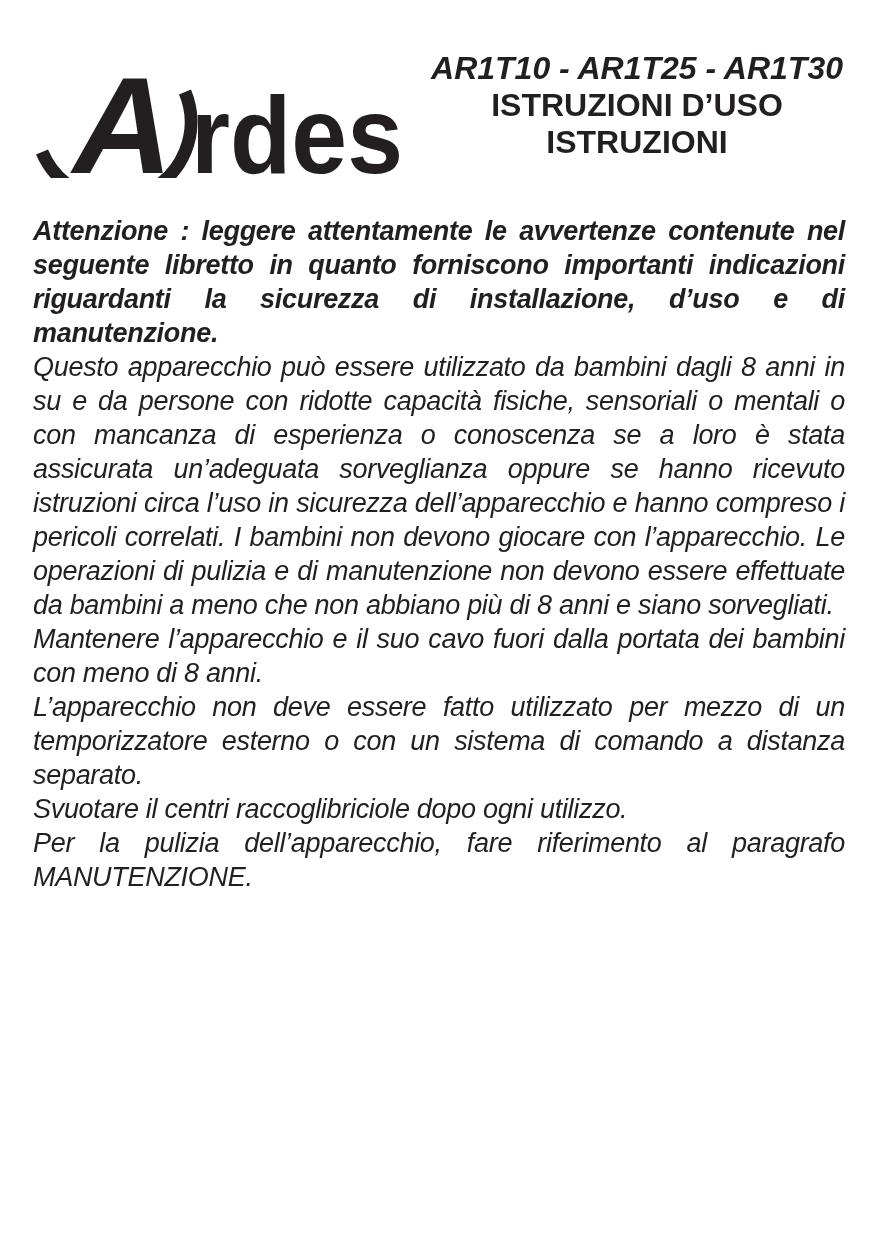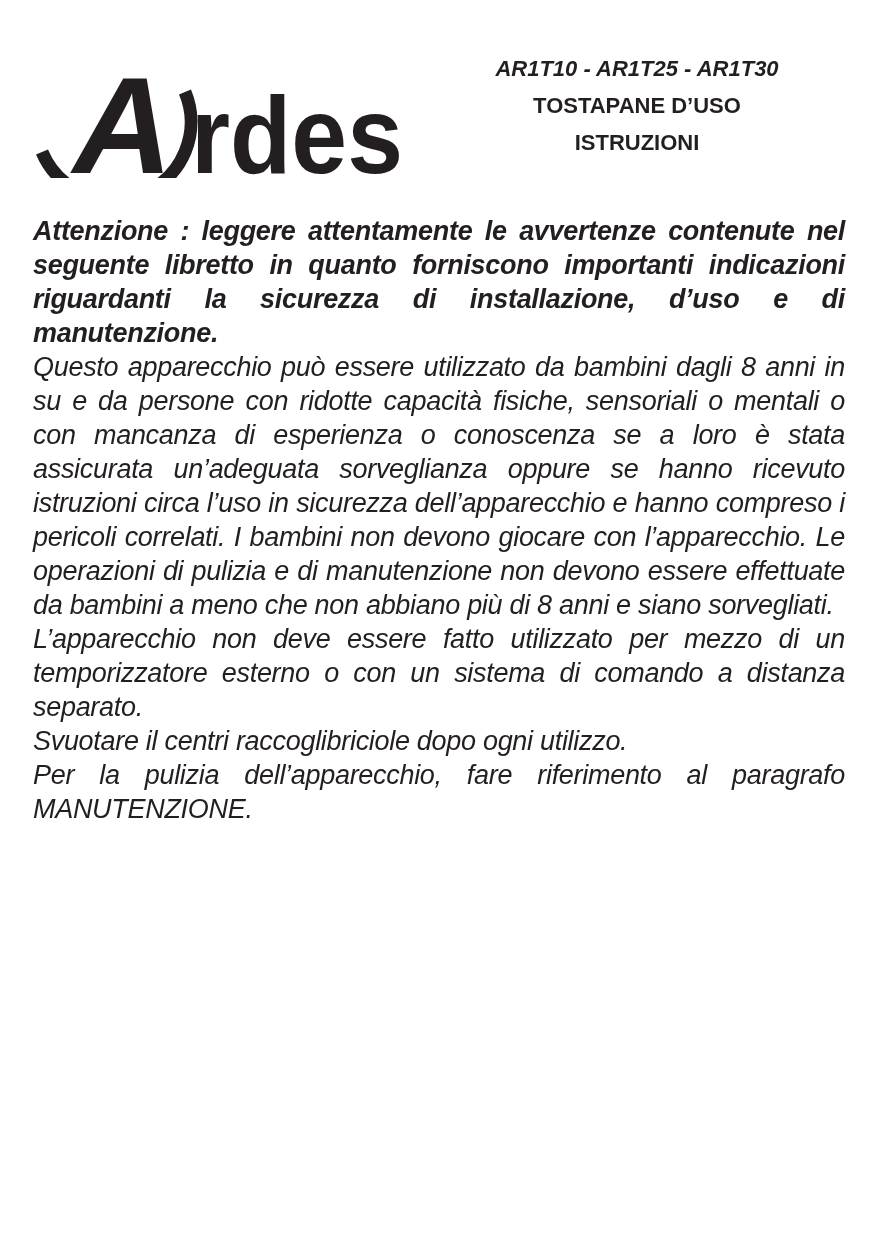--- a/index.html
+++ b/index.html
@@ -31,21 +31,21 @@
     height: 140px;
   }
   .logo-wrap svg {
     display: block;
   }
   .title-block {
     flex: 1 1 auto;
     text-align: center;
     padding-top: 12px;
     padding-left: 16px;
-    font-size: 22px;
+    font-size: 32px;
     font-weight: bold;
     line-height: 37px;
     letter-spacing: 0px;
     white-space: nowrap;
   }
   .models-line {
     font-style: italic;
   }
   .doc-body {
     margin-top: 36px;
@@ -73,27 +73,28 @@
     <div class="logo-wrap">
       <svg width="380" height="140" viewBox="0 0 380 140" xmlns="http://www.w3.org/2000/svg">
         <path d="M 9 114 A 76 76 0 1 0 152 54" fill="none" stroke="#231f20" stroke-width="13" stroke-linecap="butt"></path>
         <text x="40" y="135" font-family="Liberation Sans, sans-serif" font-size="138" font-weight="bold" font-style="italic" fill="#231f20">A</text>
         <text x="158" y="135" font-family="Liberation Sans, sans-serif" font-size="110" font-weight="bold" fill="#231f20" textLength="212" lengthAdjust="spacingAndGlyphs">rdes</text>
       </svg>
     </div>
 
     <div class="title-block">
       <div class="models-line">AR1T10 - AR1T25 - AR1T30</div>
-      <div class="title-line">TOSTAPANE D’USO</div>
+      <div class="title-line">ISTRUZIONI D’USO</div>
       <div class="title-line">ISTRUZIONI</div>
     </div>
 
   </div>
 
   <div class="doc-body">
     <p class="para bold">Attenzione : leggere attentamente le avvertenze contenute nel seguente libretto in quanto forniscono importanti indicazioni riguardanti la sicurezza di installazione, d’uso e di manutenzione.</p>
     <p class="para">Questo apparecchio può essere utilizzato da bambini dagli 8 anni in su e da persone con ridotte capacità fisiche, sensoriali o mentali o con mancanza di esperienza o conoscenza se a loro è stata assicurata un’adeguata sorveglianza oppure se hanno ricevuto istruzioni circa l’uso in sicurezza dell’apparecchio e hanno compreso i pericoli correlati. I bambini non devono giocare con l’apparecchio. Le operazioni di pulizia e di manutenzione non devono essere effettuate da bambini a meno che non abbiano più di 8 anni e siano sorvegliati.</p>
+    <p class="para">Mantenere l’apparecchio e il suo cavo fuori dalla portata dei bambini con meno di 8 anni.</p>
     <p class="para">L’apparecchio non deve essere fatto utilizzato per mezzo di un temporizzatore esterno o con un sistema di comando a distanza separato.</p>
     <p class="para">Svuotare il centri raccoglibriciole dopo ogni utilizzo.</p>
     <p class="para">Per la pulizia dell’apparecchio, fare riferimento al paragrafo MANUTENZIONE.</p>
   </div>
 
 </div>
 
 </body></html>

